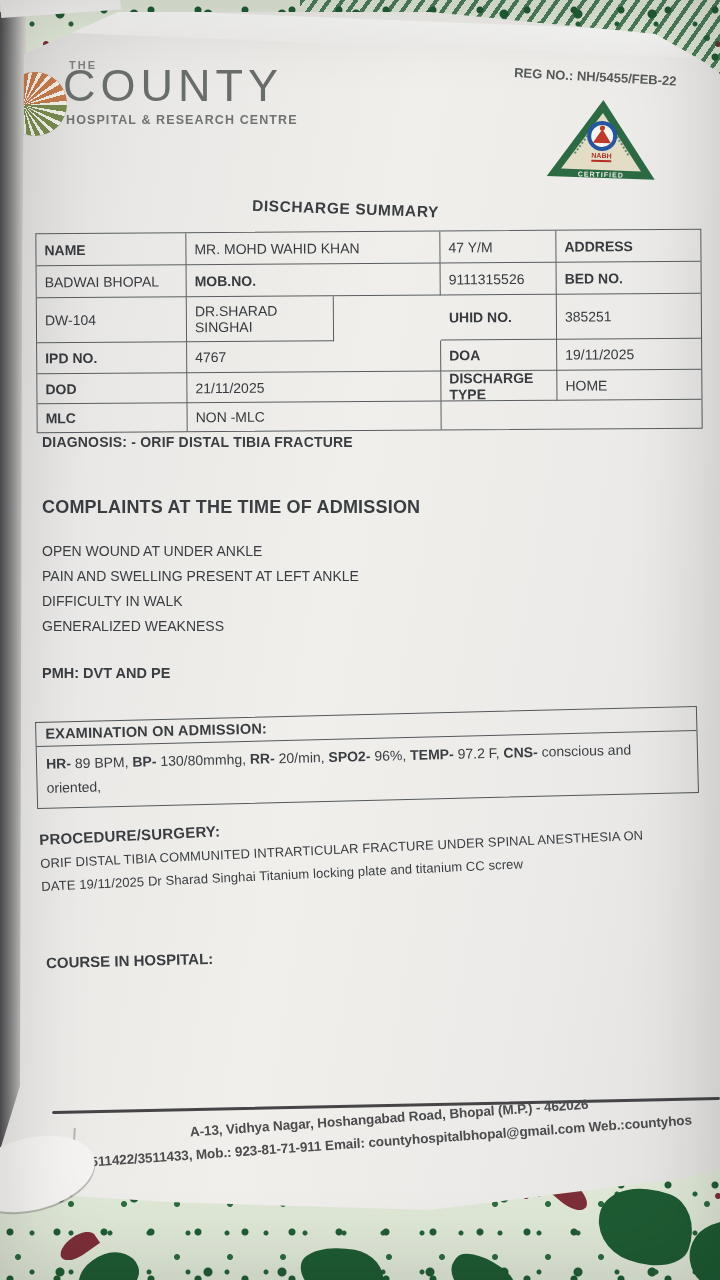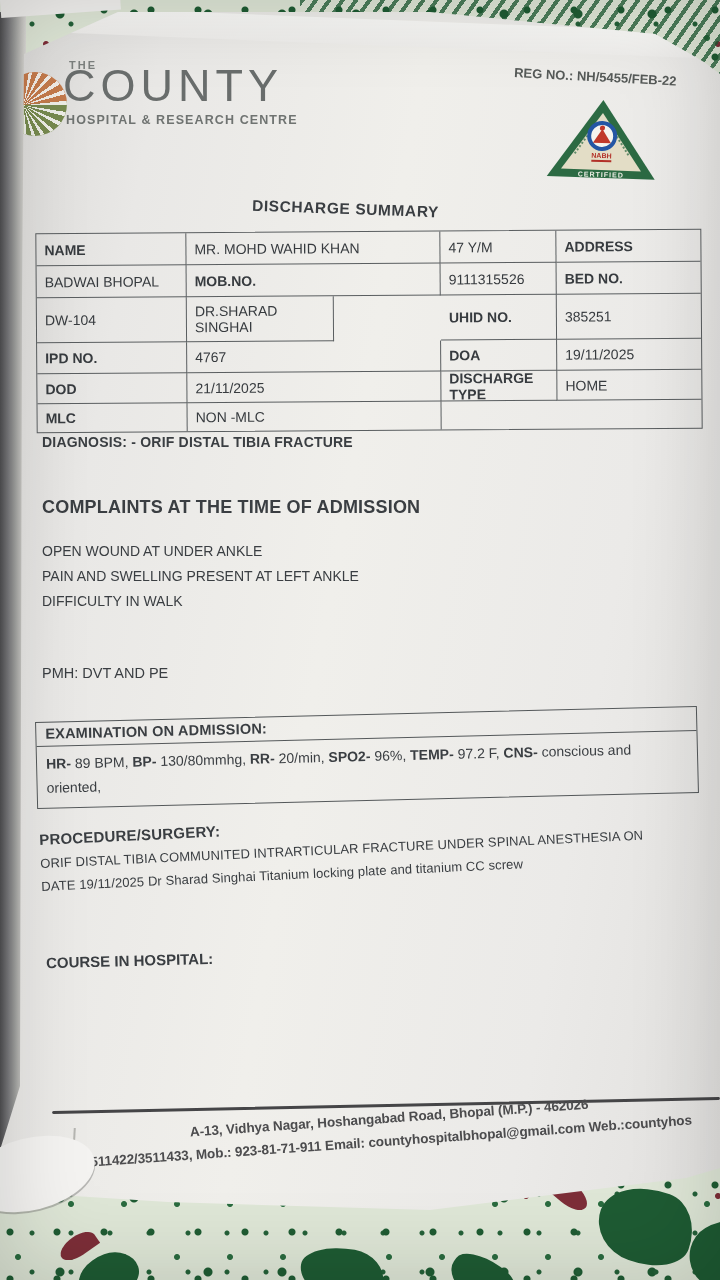--- a/index.html
+++ b/index.html
@@ -69,21 +69,21 @@
   .ptable>div:nth-child(4n){border-right:none;}
   .ptable>div:nth-child(n+21){border-bottom:none;}
   .cl{font-weight:bold;}
 
   
   .sec{position:absolute;color:#3a3e42;}
   .sec-diagnosis{left:42px;top:434px;font-size:14px;font-weight:bold;letter-spacing:.2px;}
   .sec-complaints-h{left:42px;top:497px;font-size:18px;font-weight:bold;letter-spacing:.2px;}
   .complaints{left:42px;top:539px;font-size:14px;line-height:25px;}
   .complaints p{margin:0;}
-  .sec-pmh{left:42px;top:665px;font-size:14.5px;font-weight:normal;}
+  .sec-pmh{left:42px;top:665px;font-size:14.5px;font-weight:bold;}
   .exam-box{position:absolute;left:36px;top:714px;width:660px;border:1.4px solid #54585a;
     transform:rotate(-1.4deg);color:#3a3e42;}
   .exam-h{padding:3px 9px 4px;font-weight:bold;font-size:14.5px;letter-spacing:.2px;
     border-bottom:1.4px solid #54585a;}
   .vitals{padding:5px 9px 8px;font-size:14px;line-height:24px;}
   .sec-procedure{left:40px;top:815px;width:676px;transform:rotate(-2.7deg);}
   .sec-procedure h3{margin:0 0 4px 0;font-size:15px;letter-spacing:.2px;}
   .sec-procedure p{margin:0;font-size:13px;line-height:23px;letter-spacing:.1px;}
   .sec-course{left:46px;top:952px;font-size:15px;font-weight:bold;transform:rotate(-1.5deg);}
 
@@ -169,20 +169,21 @@
       <div class="cl">MLC</div>
       <div class="cv">NON -MLC</div>
     </div>
 
     <div class="sec sec-diagnosis">DIAGNOSIS: - ORIF DISTAL TIBIA FRACTURE</div>
     <div class="sec sec-complaints-h">COMPLAINTS AT THE TIME OF ADMISSION</div>
     <div class="sec complaints">
       <p>OPEN WOUND AT UNDER ANKLE</p>
       <p>PAIN AND SWELLING PRESENT AT LEFT ANKLE</p>
       <p>DIFFICULTY IN WALK</p>
+      <p>GENERALIZED WEAKNESS</p>
     </div>
     <div class="sec sec-pmh">PMH: DVT AND PE</div>
 
     <div class="exam-box">
       <div class="exam-h">EXAMINATION ON ADMISSION:</div>
       <div class="vitals">
         <b>HR-</b><span> 89 BPM, </span><b>BP-</b><span> 130/80mmhg, </span><b>RR-</b><span> 20/min, </span><b>SPO2-</b><span> 96%, </span><b>TEMP-</b><span> 97.2 F, </span><b>CNS-</b><span> conscious and oriented,</span>
       </div>
     </div>
 

